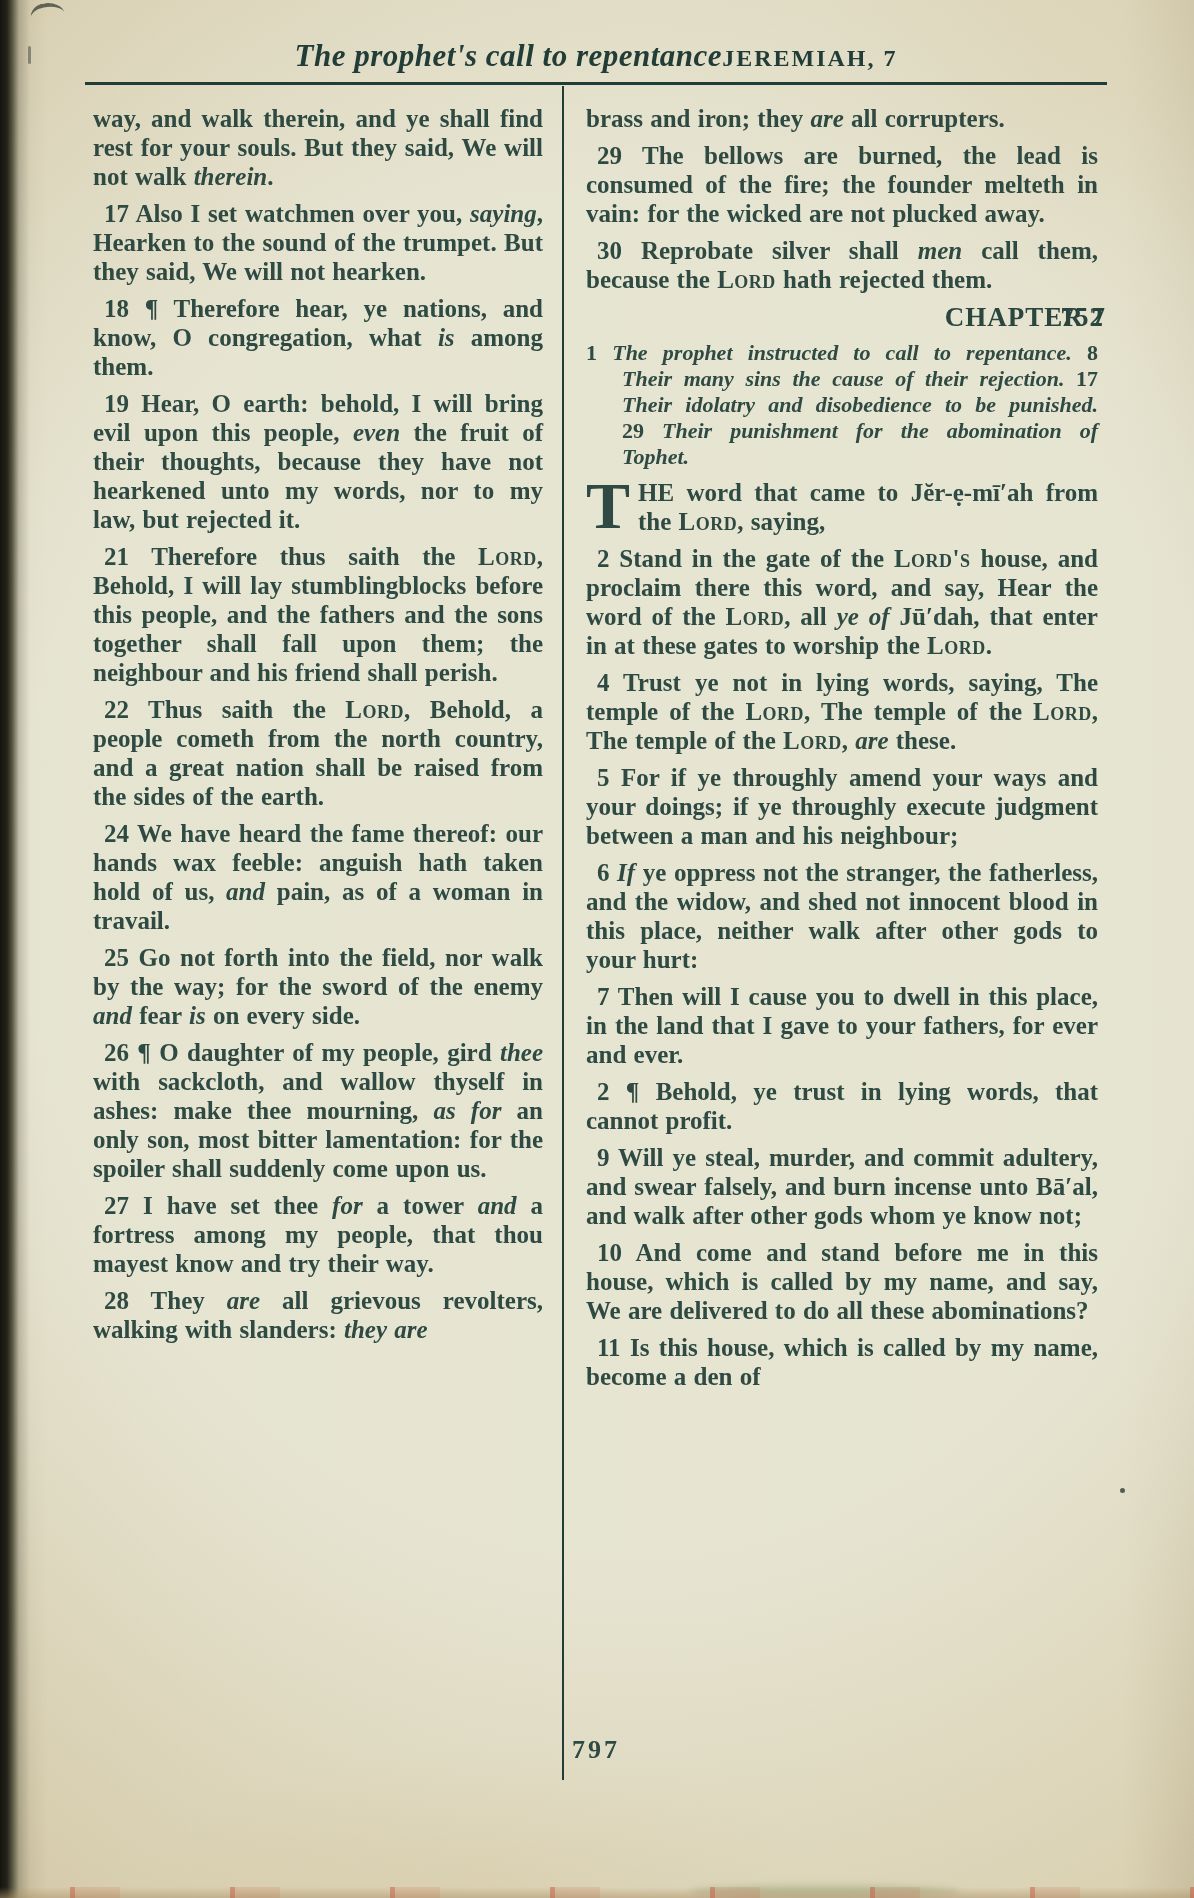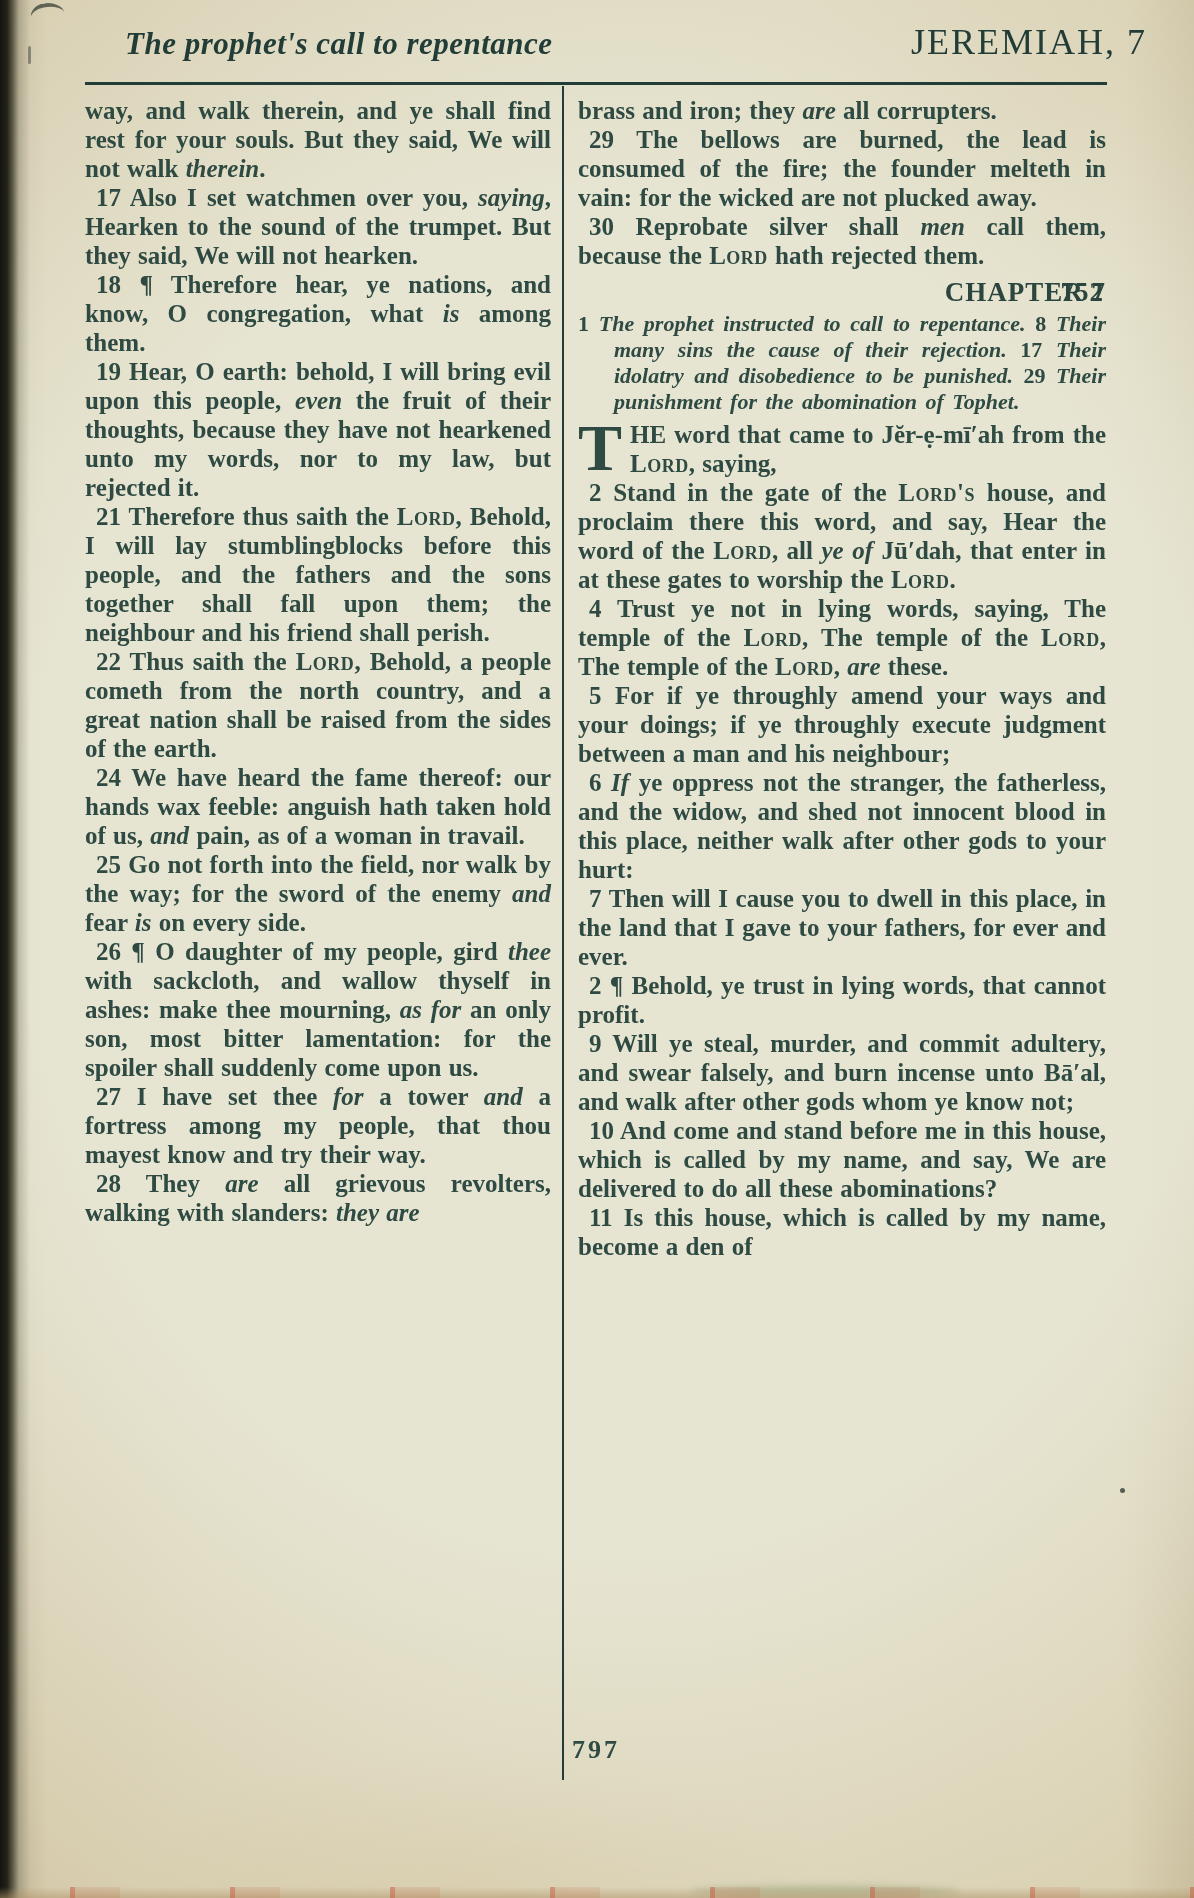--- a/index.html
+++ b/index.html
@@ -43,35 +43,34 @@
         rgba(193,77,52,0) 0 70px, rgba(193,77,52,.45) 70px 75px,
         rgba(193,77,52,.12) 75px 120px, rgba(193,77,52,0) 120px 160px),
       linear-gradient(0deg, rgba(176,150,108,.55), rgba(176,150,108,0));
   }
   .bottom-stain{
     position:absolute;left:690px;bottom:0;width:270px;height:13px;border-radius:50%;
     background:rgba(104,128,76,.28);filter:blur(3px);
   }
 
   .header{
-    position:absolute;left:85px;top:21px;width:1022px;
-    display:flex;justify-content:space-between;align-items:baseline;
+    position:absolute;left:85px;top:38px;width:1022px;
+    display:flex;justify-content:center;align-items:baseline;
     color:#223d38;
-    margin-left:40px;
   }
   .running-title{font-style:italic;font-weight:700;font-size:31px;letter-spacing:.5px;}
-  .book-title{font-weight:400;font-size:36px;letter-spacing:2px;}
+  .book-title{font-weight:700;font-size:24px;letter-spacing:2px;}
   .hrule{position:absolute;left:85px;top:82px;width:1022px;height:3px;background:#223d38;}
   .vrule{position:absolute;left:562px;top:86px;width:2px;height:1694px;background:#223d38;}
 
   .col{position:absolute;top:96px;}
   .col-left{left:85px;width:466px;}
   .col-right{left:578px;width:528px;}
   .col p{
-    margin:0;font-size:25px;line-height:29px;font-weight:700;
+    margin:8px;font-size:25px;line-height:29px;font-weight:700;
     text-align:justify;text-indent:11px;color:#2e4a42;word-spacing:1px;
   }
   .col p.flush{text-indent:0;}
   .sc{font-variant:small-caps;letter-spacing:.5px;}
   .dc{float:left;font-size:66px;line-height:50px;padding:3px 8px 0 0;font-weight:700;}
 
   .chapter-line{
     position:relative;text-align:right;
     margin:7px 0 4px;font-size:27px;line-height:30px;font-weight:700;color:#2a463f;
     letter-spacing:1px;

